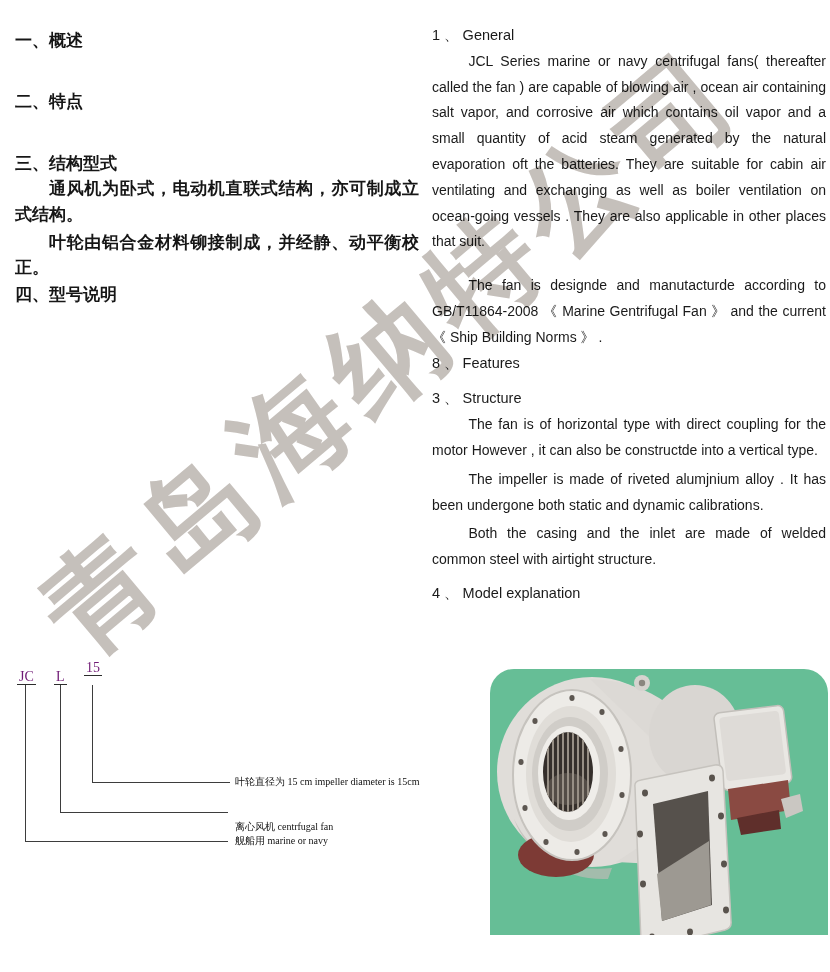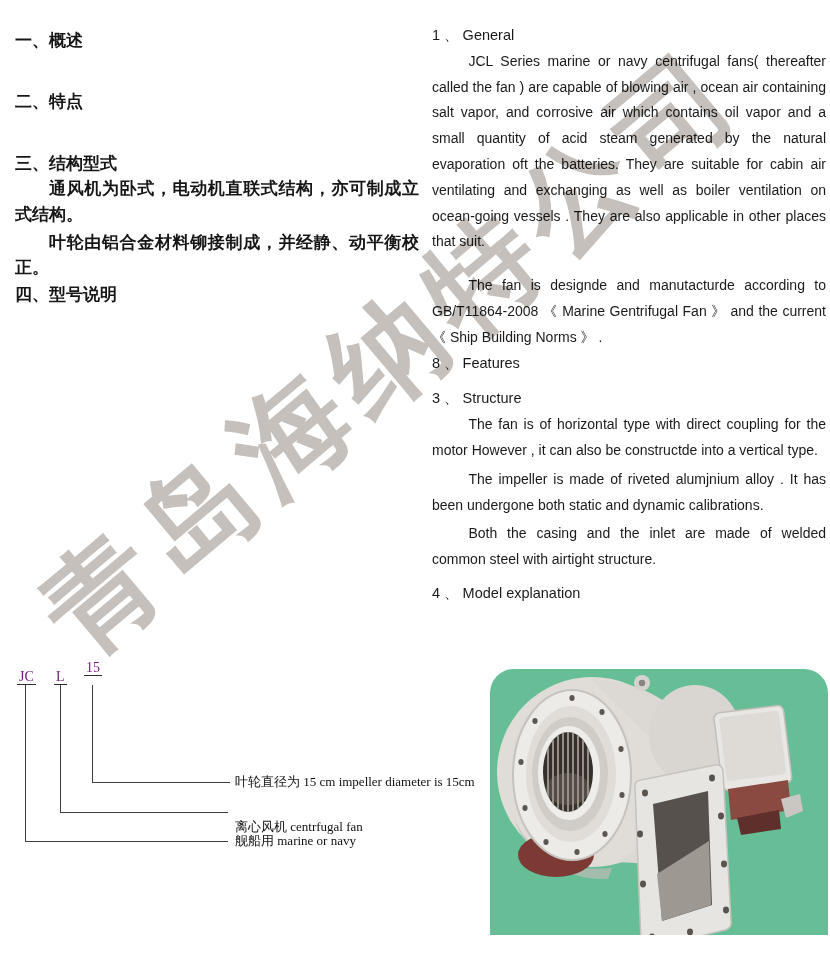--- a/index.html
+++ b/index.html
@@ -25,21 +25,21 @@
              transform:rotate(-40deg);transform-origin:0 100%;white-space:nowrap;
              mix-blend-mode:multiply;z-index:3;pointer-events:none;
              font-family:"Liberation Serif",serif;}
 
   
   .diagram{position:absolute;left:0;top:650px;width:480px;height:210px;}
   .code{position:absolute;font-size:14px;color:#701a75;border-bottom:1px solid #2c2c2c;
         padding:0 2px;line-height:15px;}
   .vl{position:absolute;width:1px;background:#3d3d3d;}
   .hl{position:absolute;height:1px;background:#3d3d3d;}
-  .dlabel{position:absolute;font-size:13px;color:#111;white-space:nowrap;line-height:18px;}
+  .dlabel{position:absolute;font-size:10px;color:#111;white-space:nowrap;line-height:18px;}
 
   
   .photo{position:absolute;left:490px;top:663px;width:338px;height:292px;z-index:1;}
 </style>
 </head>
 <body>
 
 <div id="page">
 
   <div class="col-zh">

